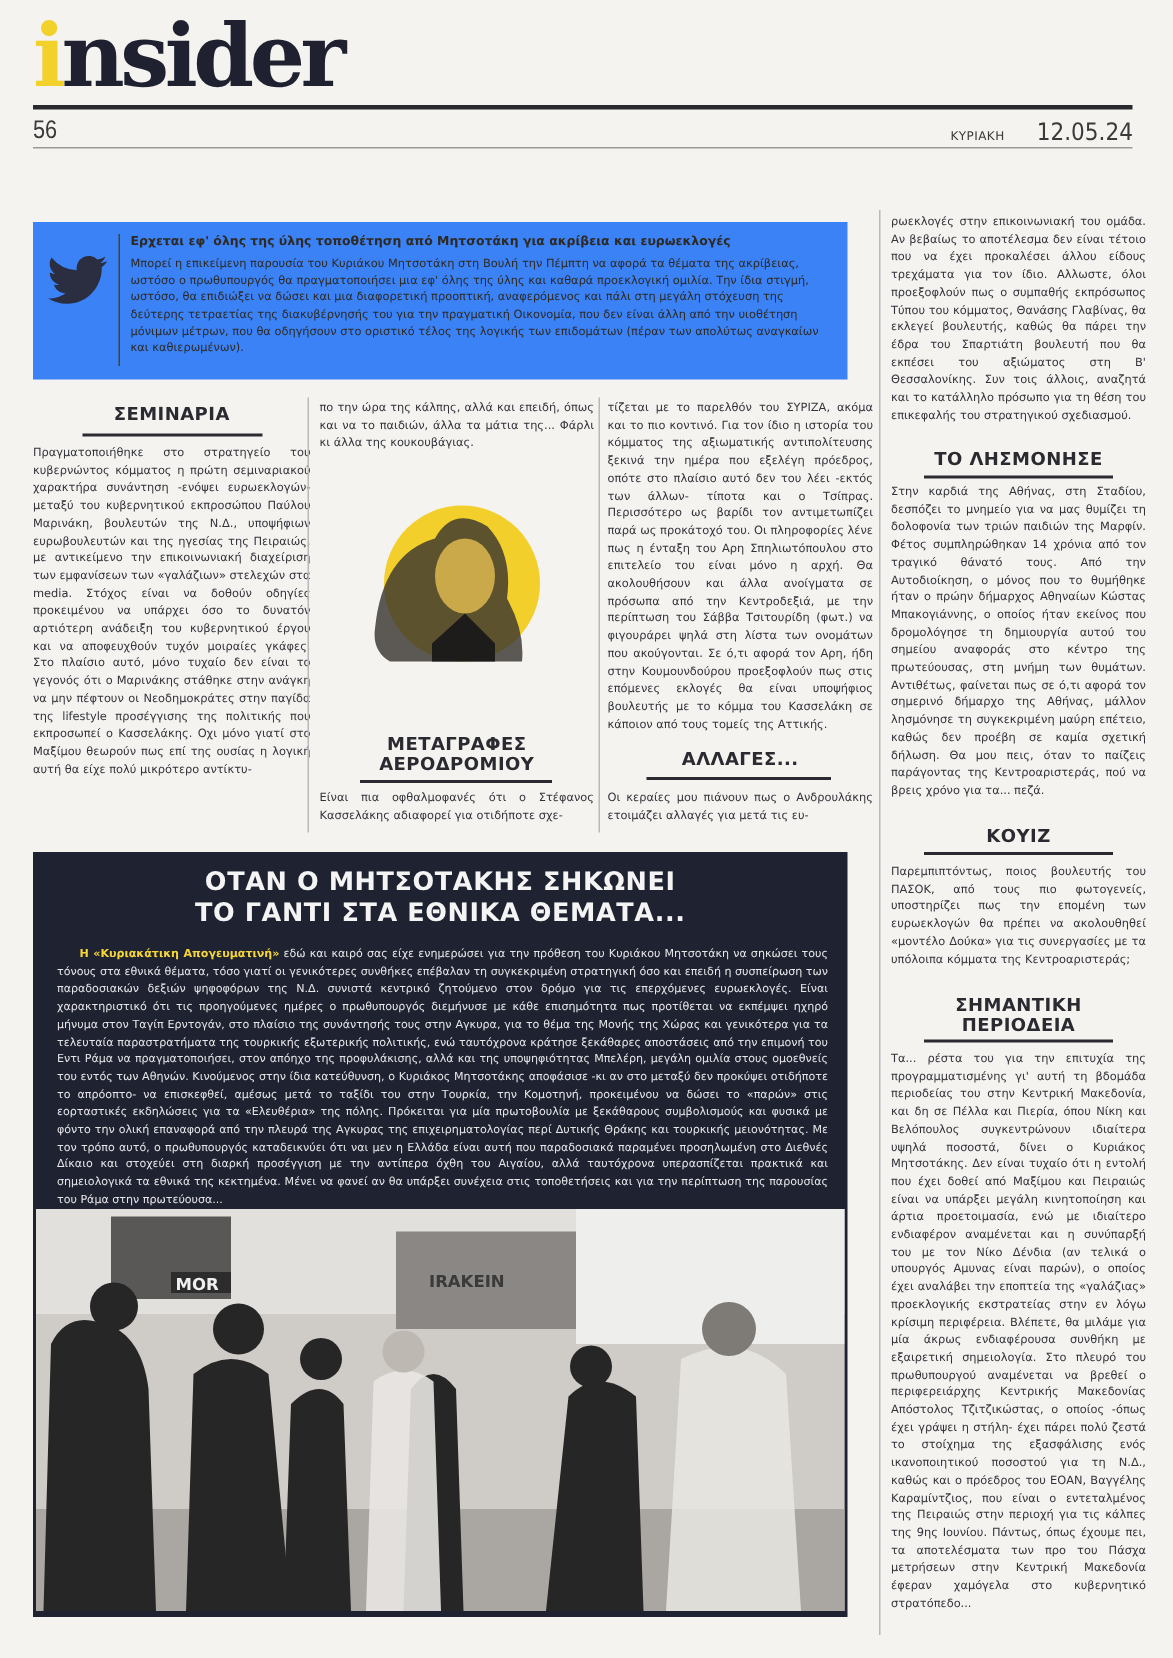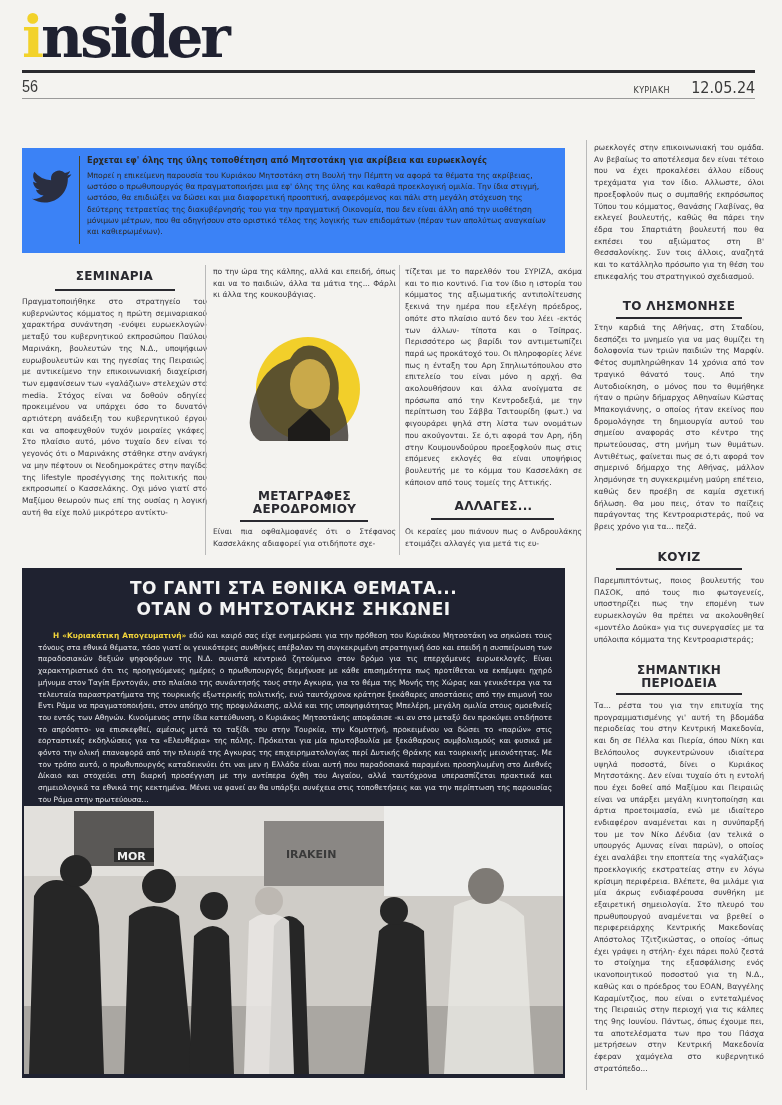--- a/index.html
+++ b/index.html
@@ -95,22 +95,22 @@
 
 <div class="kicker" style="left:594px; top:664px; width:170px;">
   <div>ΣΗΜΑΝΤΙΚΗ</div>
   <div>ΠΕΡΙΟΔΕΙΑ</div>
 </div>
 <div class="kicker-rule" style="left:616px; top:693px; width:126px;"></div>
 <div class="col-text" style="left:594px; top:700px; width:170px;">Τα... ρέστα του για την επιτυχία της προγραμματισμένης γι' αυτή τη βδομάδα περιοδείας του στην Κεντρική Μακεδονία, και δη σε Πέλλα και Πιερία, όπου Νίκη και Βελόπουλος συγκεντρώνουν ιδιαίτερα υψηλά ποσοστά, δίνει ο Κυριάκος Μητσοτάκης. Δεν είναι τυχαίο ότι η εντολή που έχει δοθεί από Μαξίμου και Πειραιώς είναι να υπάρξει μεγάλη κινητοποίηση και άρτια προετοιμασία, ενώ με ιδιαίτερο ενδιαφέρον αναμένεται και η συνύπαρξή του με τον Νίκο Δένδια (αν τελικά ο υπουργός Αμυνας είναι παρών), ο οποίος έχει αναλάβει την εποπτεία της «γαλάζιας» προεκλογικής εκστρατείας στην εν λόγω κρίσιμη περιφέρεια. Βλέπετε, θα μιλάμε για μία άκρως ενδιαφέρουσα συνθήκη με εξαιρετική σημειολογία. Στο πλευρό του πρωθυπουργού αναμένεται να βρεθεί ο περιφερειάρχης Κεντρικής Μακεδονίας Απόστολος Τζιτζικώστας, ο οποίος -όπως έχει γράψει η στήλη- έχει πάρει πολύ ζεστά το στοίχημα της εξασφάλισης ενός ικανοποιητικού ποσοστού για τη Ν.Δ., καθώς και ο πρόεδρος του ΕΟΑΝ, Βαγγέλης Καραμίντζιος, που είναι ο εντεταλμένος της Πειραιώς στην περιοχή για τις κάλπες της 9ης Ιουνίου. Πάντως, όπως έχουμε πει, τα αποτελέσματα των προ του Πάσχα μετρήσεων στην Κεντρική Μακεδονία έφεραν χαμόγελα στο κυβερνητικό στρατόπεδο...</div>
 
 <div class="feature">
   <h1>
+    <div>ΟΤΑΝ Ο ΜΗΤΣΟΤΑΚΗΣ ΣΗΚΩΝΕΙ</div>
     <div>ΤΟ ΓΑΝΤΙ ΣΤΑ ΕΘΝΙΚΑ ΘΕΜΑΤΑ...</div>
-    <div>ΟΤΑΝ Ο ΜΗΤΣΟΤΑΚΗΣ ΣΗΚΩΝΕΙ</div>
   </h1>
   <div class="f-body"><b>Η «Κυριακάτικη Απογευματινή»</b><span> εδώ και καιρό σας είχε ενημερώσει για την πρόθεση του Κυριάκου Μητσοτάκη να σηκώσει τους τόνους στα εθνικά θέματα, τόσο γιατί οι γενικότερες συνθήκες επέβαλαν τη συγκεκριμένη στρατηγική όσο και επειδή η συσπείρωση των παραδοσιακών δεξιών ψηφοφόρων της Ν.Δ. συνιστά κεντρικό ζητούμενο στον δρόμο για τις επερχόμενες ευρωεκλογές. Είναι χαρακτηριστικό ότι τις προηγούμενες ημέρες ο πρωθυπουργός διεμήνυσε με κάθε επισημότητα πως προτίθεται να εκπέμψει ηχηρό μήνυμα στον Ταγίπ Ερντογάν, στο πλαίσιο της συνάντησής τους στην Αγκυρα, για το θέμα της Μονής της Χώρας και γενικότερα για τα τελευταία παραστρατήματα της τουρκικής εξωτερικής πολιτικής, ενώ ταυτόχρονα κράτησε ξεκάθαρες αποστάσεις από την επιμονή του Εντι Ράμα να πραγματοποιήσει, στον απόηχο της προφυλάκισης, αλλά και της υποψηφιότητας Μπελέρη, μεγάλη ομιλία στους ομοεθνείς του εντός των Αθηνών. Κινούμενος στην ίδια κατεύθυνση, ο Κυριάκος Μητσοτάκης αποφάσισε -κι αν στο μεταξύ δεν προκύψει οτιδήποτε το απρόοπτο- να επισκεφθεί, αμέσως μετά το ταξίδι του στην Τουρκία, την Κομοτηνή, προκειμένου να δώσει το «παρών» στις εορταστικές εκδηλώσεις για τα «Ελευθέρια» της πόλης. Πρόκειται για μία πρωτοβουλία με ξεκάθαρους συμβολισμούς και φυσικά με φόντο την ολική επαναφορά από την πλευρά της Αγκυρας της επιχειρηματολογίας περί Δυτικής Θράκης και τουρκικής μειονότητας. Με τον τρόπο αυτό, ο πρωθυπουργός καταδεικνύει ότι ναι μεν η Ελλάδα είναι αυτή που παραδοσιακά παραμένει προσηλωμένη στο Διεθνές Δίκαιο και στοχεύει στη διαρκή προσέγγιση με την αντίπερα όχθη του Αιγαίου, αλλά ταυτόχρονα υπερασπίζεται πρακτικά και σημειολογικά τα εθνικά της κεκτημένα. Μένει να φανεί αν θα υπάρξει συνέχεια στις τοποθετήσεις και για την περίπτωση της παρουσίας του Ράμα στην πρωτεύουσα...</span></div>
   <svg class="photo" viewBox="0 0 539 268" preserveAspectRatio="none">
     <rect width="539" height="268" fill="#cfccc7"></rect>
     <rect x="0" y="0" width="539" height="70" fill="#e2e0dc"></rect>
     <rect x="50" y="5" width="80" height="55" fill="#5a5856"></rect>
     <rect x="90" y="42" width="40" height="14" fill="#2c2c2c"></rect>
     <text x="93" y="54" font-size="11" font-weight="bold" fill="#f0f0f0" font-family="DejaVu Sans, sans-serif">MOR</text>
     <rect x="240" y="15" width="120" height="65" fill="#8a8784"></rect>
     <text x="262" y="52" font-size="11" font-weight="bold" fill="#3a3a3a" font-family="DejaVu Sans, sans-serif">IRAKEIN</text>

